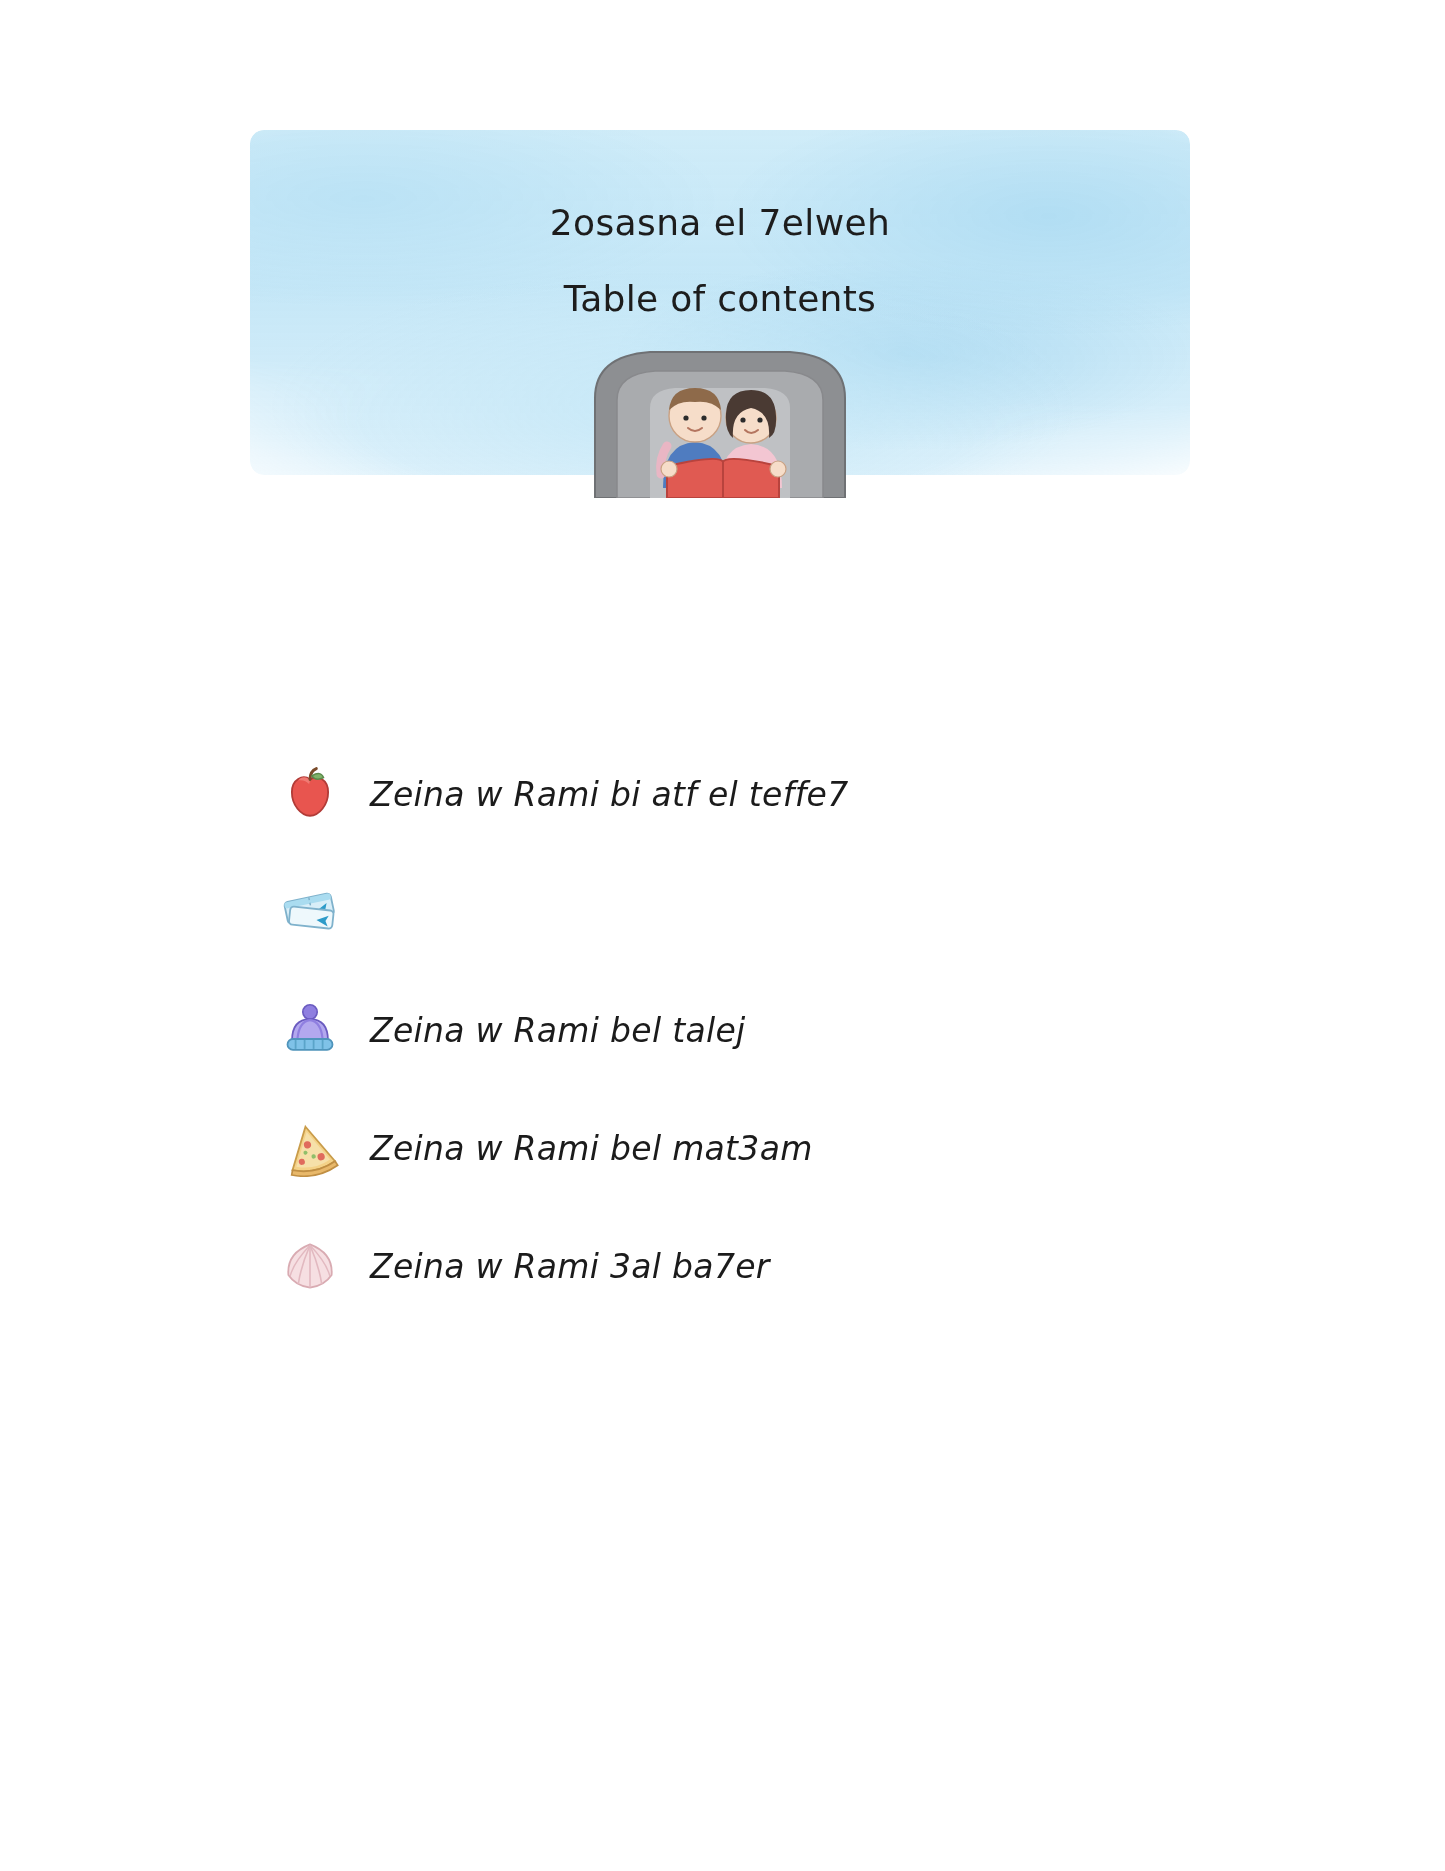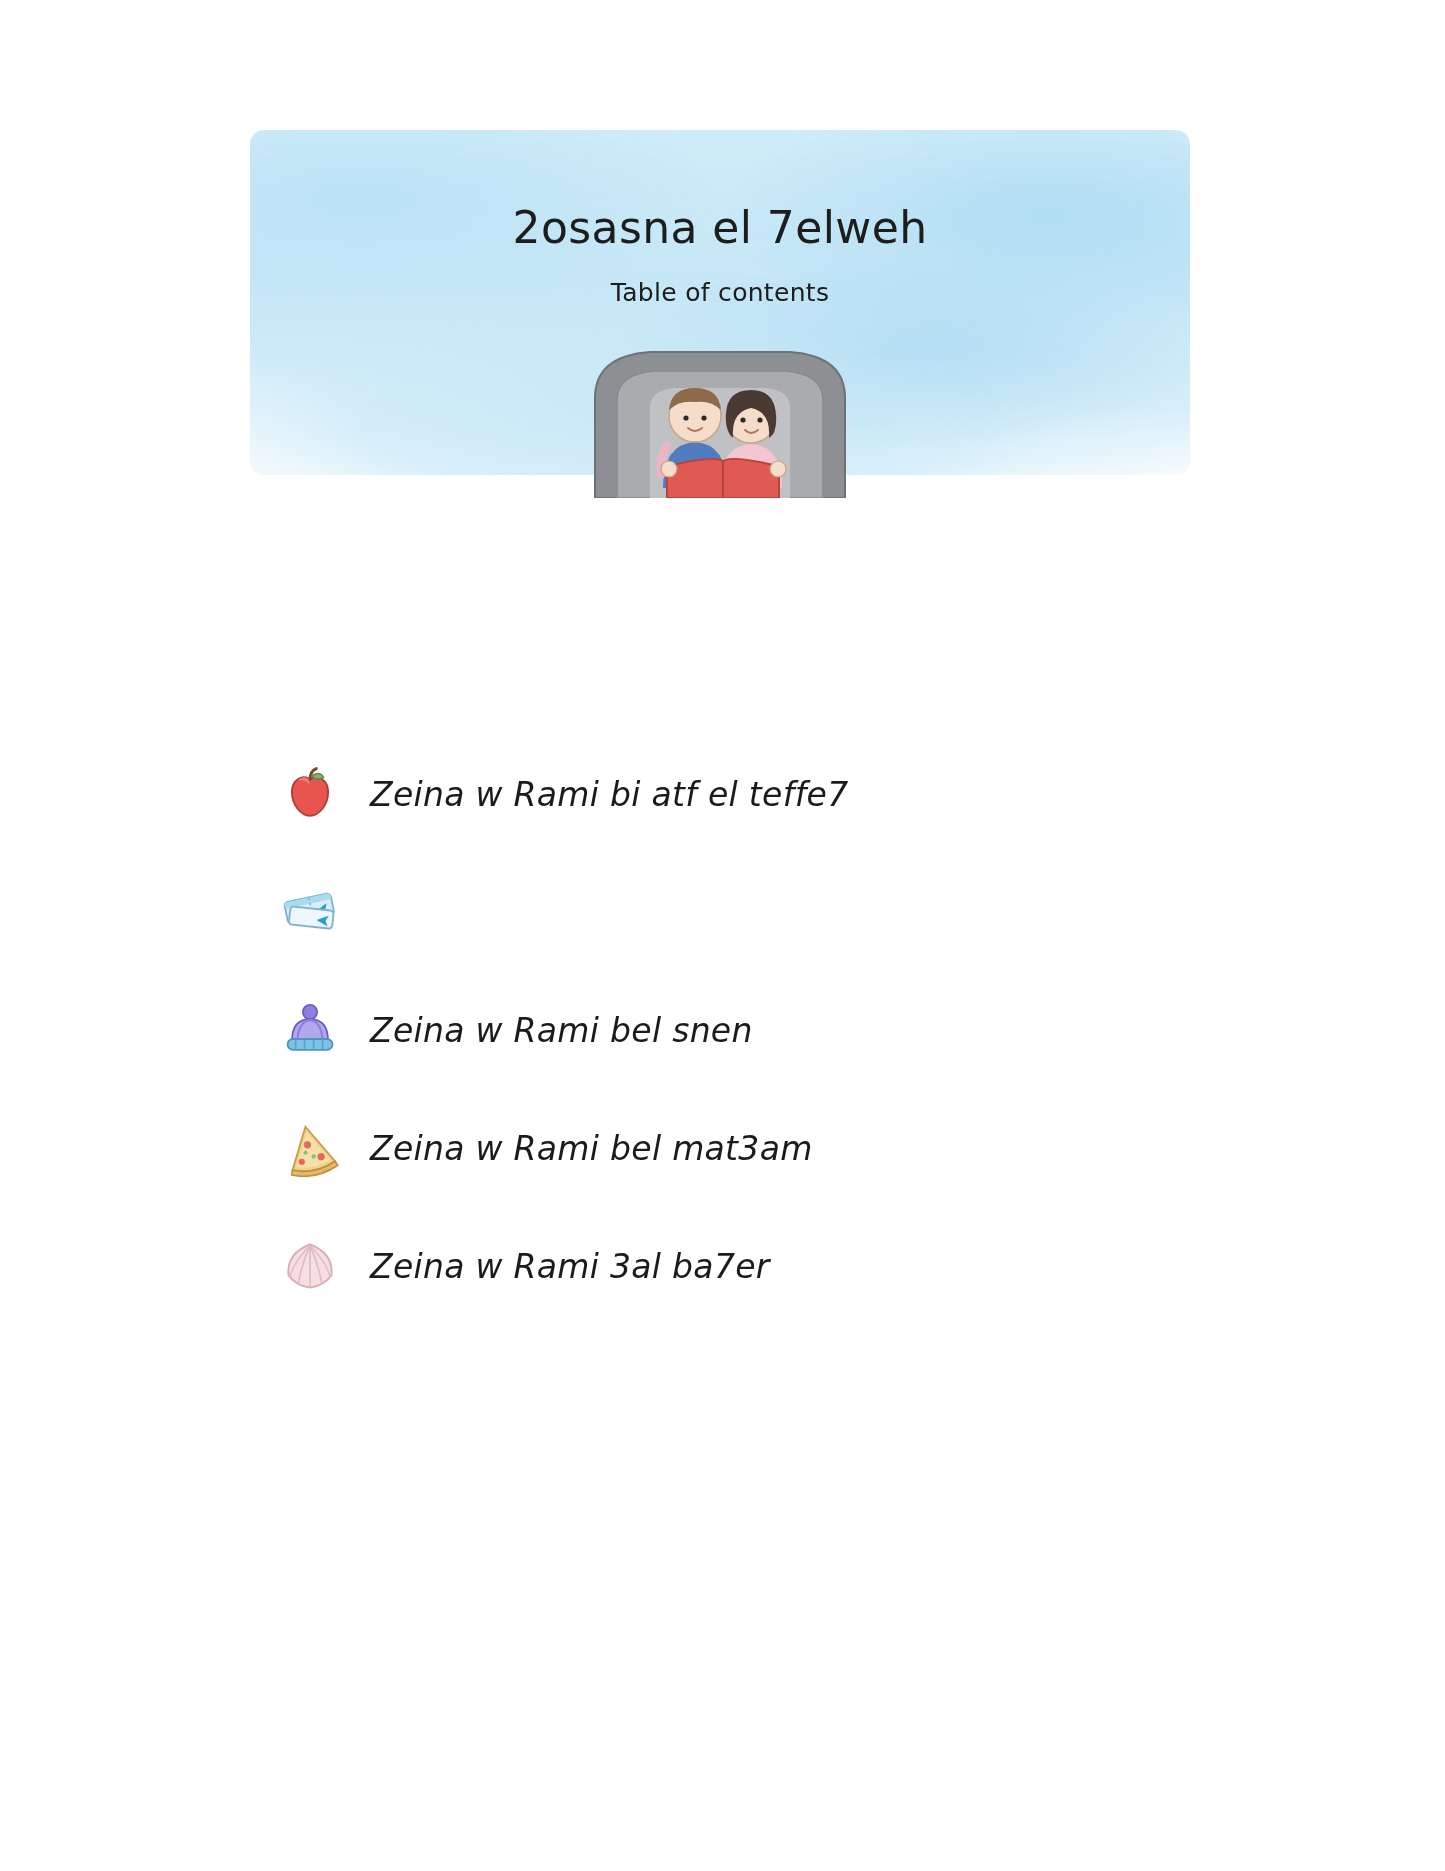--- a/index.html
+++ b/index.html
@@ -54,31 +54,31 @@
       radial-gradient(ellipse 60% 40% at 45% 85%, #000 55%, transparent 100%);
     -webkit-mask-composite: source-over;
     mask-composite: add;
   }
   .banner-title {
     position: absolute;
     left: 0;
     top: 72px;
     width: 940px;
     text-align: center;
-    font-size: 44px;
+    font-size: 36px;
     letter-spacing: 0.4px;
     color: #1d1d1d;
   }
   .banner-subtitle {
     position: absolute;
     left: 0;
     top: 148px;
     width: 940px;
     text-align: center;
-    font-size: 25px;
+    font-size: 36px;
     letter-spacing: 0.3px;
     color: #1d1d1d;
   }
   .banner-illustration {
     position: absolute;
     left: 50%;
     transform: translateX(-50%);
     top: 208px;
     width: 330px;
     height: 160px;
@@ -201,21 +201,21 @@
         <path d="M12 42 Q12 18 32 18 Q52 18 52 42 Z" fill="#b3a8ee" stroke="#6a5bc0" stroke-width="2"></path>
         <path d="M18 40 Q20 20 32 19" stroke="#8f7fe0" stroke-width="2.4" fill="none"></path>
         <path d="M32 19 Q44 20 46 40" stroke="#8f7fe0" stroke-width="2.4" fill="none"></path>
         <rect x="7" y="40" width="50" height="12" rx="6" fill="#7fc2e8" stroke="#4f94bb" stroke-width="2"></rect>
         <line x1="16" y1="41" x2="16" y2="51" stroke="#5aa4c9" stroke-width="2"></line>
         <line x1="26" y1="41" x2="26" y2="51" stroke="#5aa4c9" stroke-width="2"></line>
         <line x1="36" y1="41" x2="36" y2="51" stroke="#5aa4c9" stroke-width="2"></line>
         <line x1="46" y1="41" x2="46" y2="51" stroke="#5aa4c9" stroke-width="2"></line>
       </svg>
     </span>
-    <span class="toc-label">Zeina w Rami bel snen</span>
+    <span class="toc-label">Zeina w Rami bel talej</span>
   </div>
 
 
   <div class="toc-row">
     <span class="toc-icon">
       <svg viewBox="0 0 64 64" width="58" height="58" aria-hidden="true">
         <g transform="rotate(-12 32 32)">
           <path d="M32 8 L56 52 Q32 62 8 52 Z" fill="#f4d288" stroke="#c99c4a" stroke-width="2"></path>
           <path d="M32 14 L51 49 Q32 57 13 49 Z" fill="#f6e0a9"></path>
           <path d="M8 52 Q32 62 56 52 L58 57 Q32 68 6 57 Z" fill="#e8b86a" stroke="#c08f44" stroke-width="1.8"></path>

